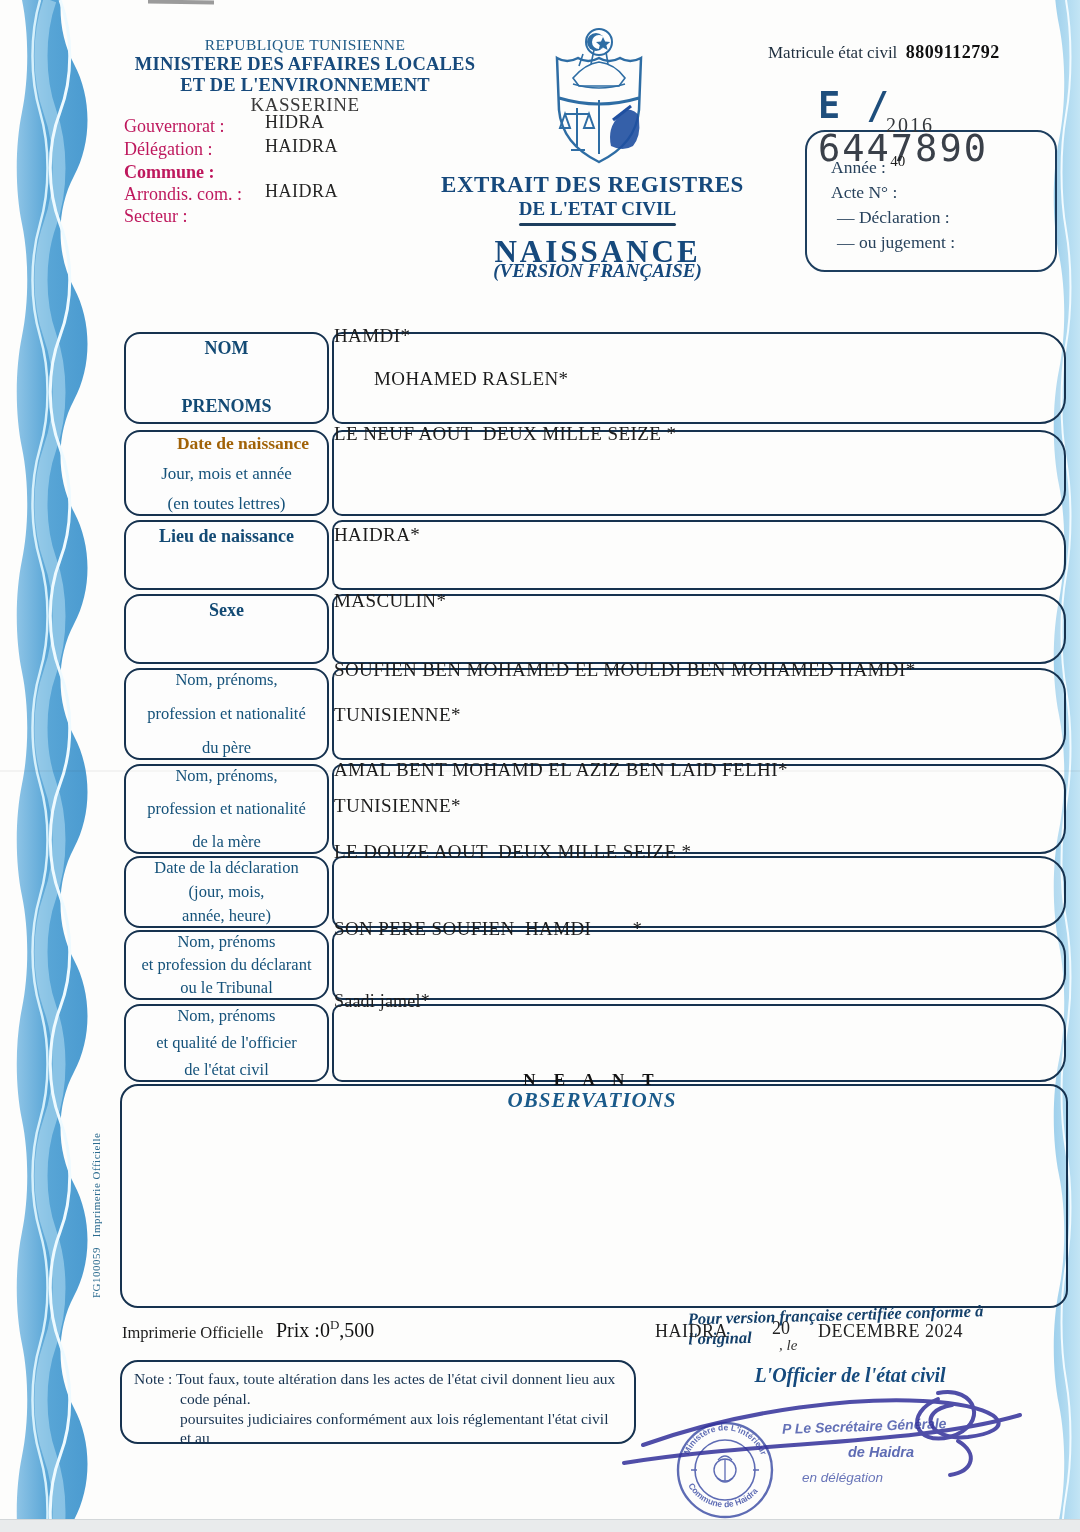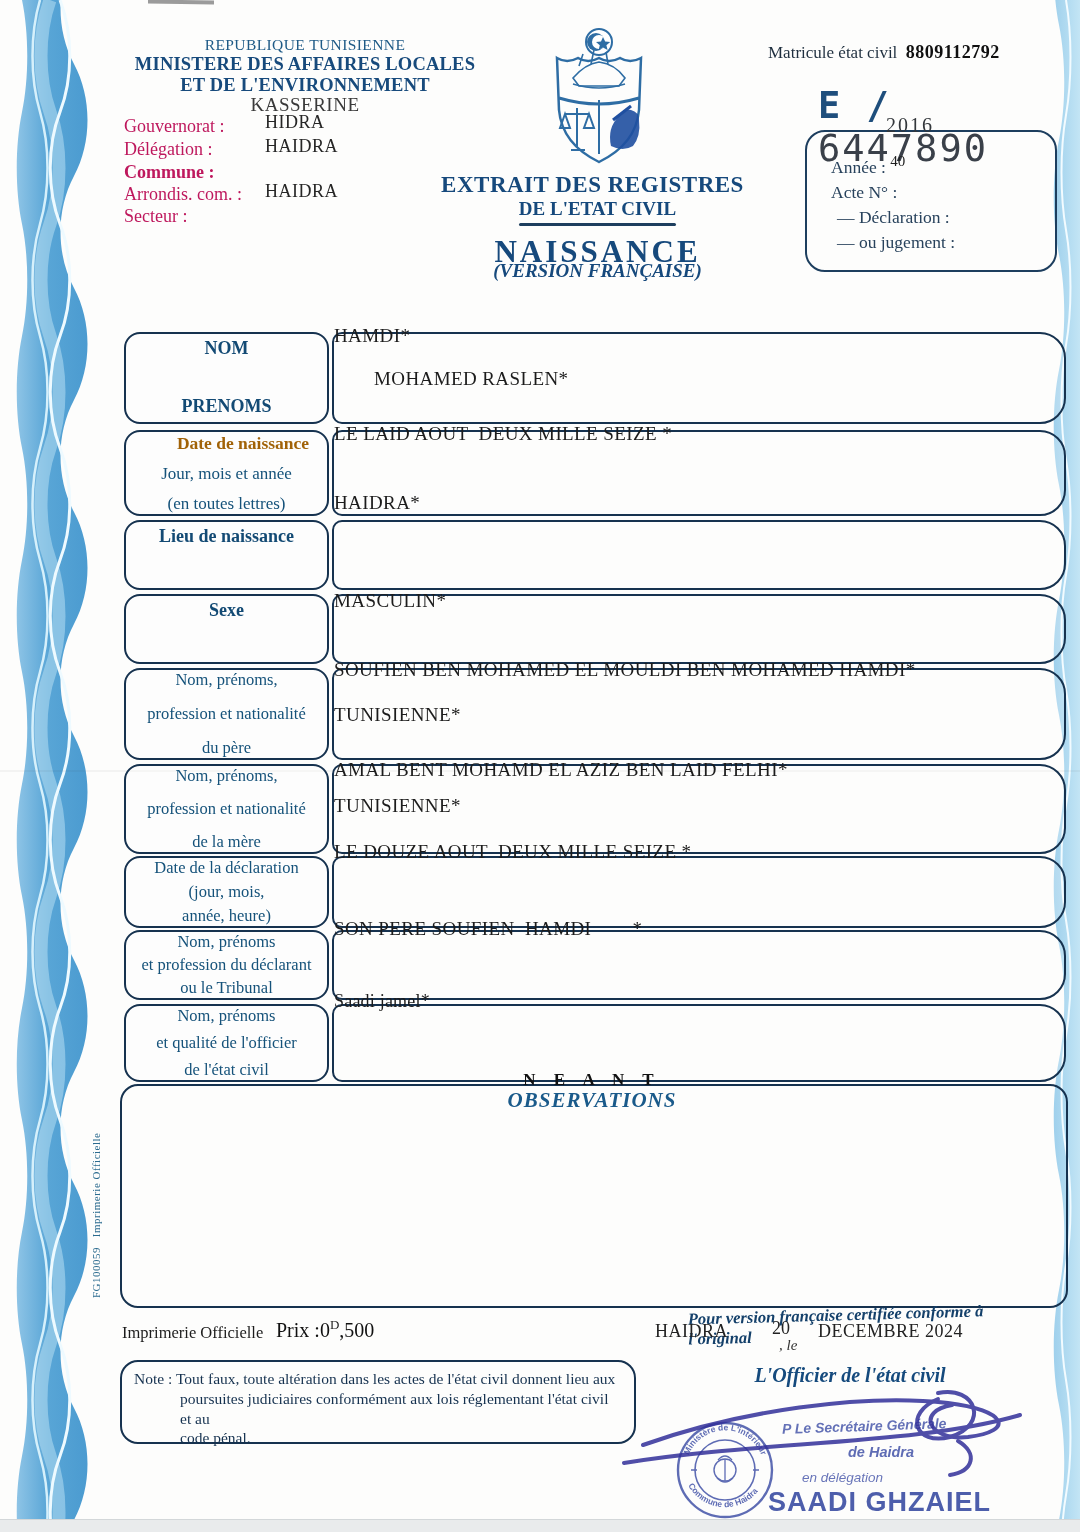--- a/index.html
+++ b/index.html
@@ -168,27 +168,27 @@
   <div class="abs valbox" style="top:332px;height:88px;"></div>
   <div class="abs typed" style="top:325px;">HAMDI*</div>
   <div class="abs typed" style="top:368px;padding-left:40px;">MOHAMED RASLEN*</div>
 
   <div class="abs lblbox" style="top:430px;height:82px;">
     <span class="lb-line-b">Date de naissance</span>
     <span class="lb-line" style="font-size:17px;">Jour, mois et année</span>
     <span class="lb-line" style="font-size:17px;">(en toutes lettres)</span>
   </div>
   <div class="abs valbox" style="top:430px;height:82px;"></div>
-  <div class="abs typed" style="top:423px;">LE LAID AOUT  DEUX MILLE SEIZE *</div>
+  <div class="abs typed" style="top:423px;">LE NEUF AOUT  DEUX MILLE SEIZE *</div>
 
   <div class="abs lblbox" style="top:520px;height:66px;">
     <span class="lb-bold">Lieu de naissance</span>
   </div>
   <div class="abs valbox" style="top:520px;height:66px;"></div>
-  <div class="abs typed" style="top:492px;">HAIDRA*</div>
+  <div class="abs typed" style="top:524px;">HAIDRA*</div>
 
   <div class="abs lblbox" style="top:594px;height:66px;">
     <span class="lb-bold">Sexe</span>
   </div>
   <div class="abs valbox" style="top:594px;height:66px;"></div>
   <div class="abs typed" style="top:590px;">MASCULIN*</div>
 
   <div class="abs lblbox" style="top:668px;height:88px;">
     <span class="lb-line">Nom, prénoms,</span>
     <span class="lb-line">profession et nationalité</span>
@@ -239,22 +239,22 @@
   <div class="abs foot-impr">Imprimerie Officielle</div>
   <div class="abs foot-prix"><span>Prix :0</span><span class="sup" style="font-size:13px;">D</span><span>,500</span></div>
   <div class="abs certify">Pour version française certifiée conforme à l'original</div>
   <div class="abs place">HAIDRA</div>
   <div class="abs day">20</div>
   <div class="abs le">, le</div>
   <div class="abs monthyear">DECEMBRE 2024</div>
 
   <div class="abs notebox">
     <div>Note : Tout faux, toute altération dans les actes de l'état civil donnent lieu aux</div>
+    <div class="note-ind">code pénal.</div>
     <div class="note-ind">poursuites judiciaires conformément aux lois réglementant l'état civil et au</div>
-    <div class="note-ind">code pénal.</div>
   </div>
 
   <div class="abs officer">L'Officier de l'état civil</div>
 
   <svg class="abs" style="left:655px;top:1408px;" width="150" height="124" viewBox="0 0 150 124">
     <defs>
       <path id="arcTop" d="M 33 49 A 39 39 0 0 1 107 49"></path>
       <path id="arcBot" d="M 30 70 A 42 42 0 0 0 110 70"></path>
     </defs>
     <g stroke="#4353a8" fill="none" opacity="0.85">
@@ -267,21 +267,20 @@
     <g fill="#4353a8" opacity="0.85" font-size="8.5" font-family="Liberation Sans, sans-serif" font-weight="bold">
       <text><textPath href="#arcTop" startOffset="6"> </textPath></text>
       <text><textPath href="#arcTop" startOffset="2">Ministère de L'intérieur</textPath></text>
       <text><textPath href="#arcBot" startOffset="8">Commune de Haidra</textPath></text>
     </g>
   </svg>
 
   <div class="abs stamp-text st-l1">P Le Secrétaire Générale</div>
   <div class="abs stamp-text st-l2">de Haidra</div>
   <div class="abs stamp-text st-l3">en délégation</div>
-  <div class="abs stamp-text st-name">SAADI GHZAIEL</div>
 
   <svg class="abs" style="left:618px;top:1383px;" width="412" height="112" viewBox="0 0 412 112">
     <g fill="none" stroke="#32309a" stroke-width="4" stroke-linecap="round" opacity="0.85">
       <path d="M 25 62 C 120 28 245 10 330 20 C 388 27 398 48 350 54 C 310 58 298 28 334 22"></path>
       <path d="M 6 80 C 140 58 300 62 402 32"></path>
       <path d="M 320 10 C 358 2 372 42 332 54 C 296 63 286 30 320 16"></path>
       <path d="M 340 58 C 360 70 356 88 332 92"></path>
     </g>
   </svg>
 

